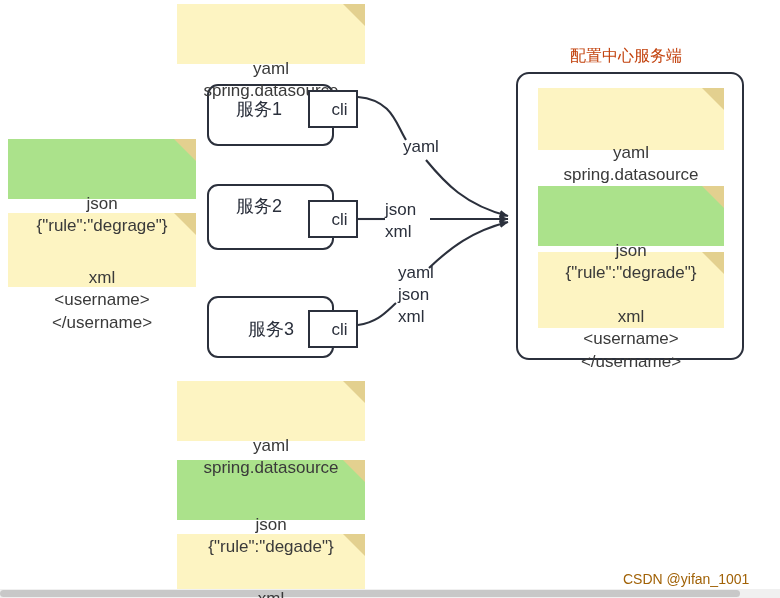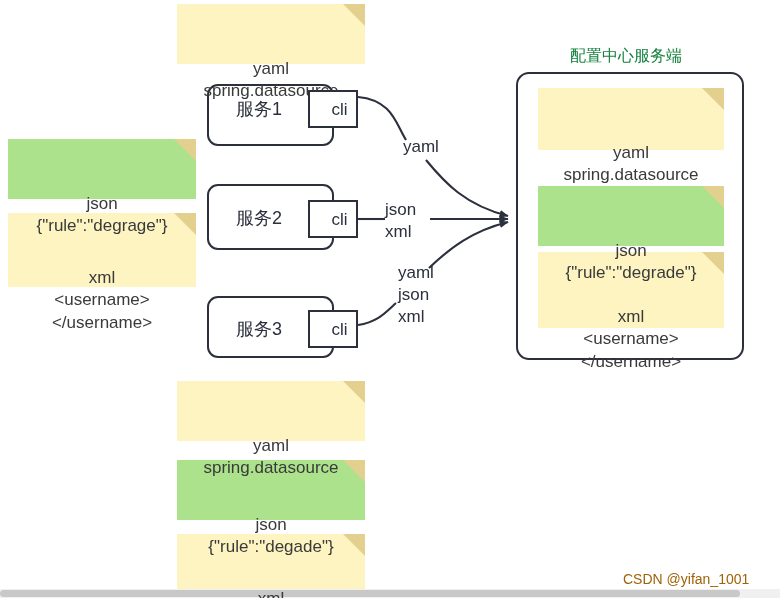--- a/index.html
+++ b/index.html
@@ -84,21 +84,21 @@
     align-items: center;
     justify-content: center;
     z-index: 4;
     padding-left: 13px;
   }
 
   
   .server-title {
     position: absolute;
     font-size: 16px;
-    color: #15803d;
+    color: #c2410c;
     white-space: nowrap;
   }
   .server-box {
     position: absolute;
     box-sizing: border-box;
     border: 2.5px solid #2b303c;
     border-radius: 13px;
     background: #ffffff;
   }
 
@@ -190,25 +190,25 @@
     <span class="note-text">xml
 &lt;username&gt;
 &lt;/username&gt;</span>
   </div>
 
   <div class="svc-box" style="left:207px; top:84px; width:127px; height:62px;"></div>
   <div class="svc-label" style="left:236px; top:97px;">服务1</div>
   <div class="cli-box" style="left:308px; top:90px; width:50px; height:38px;">cli</div>
 
   <div class="svc-box" style="left:207px; top:184px; width:127px; height:66px;"></div>
-  <div class="svc-label" style="left:236px; top:206px;">服务2</div>
+  <div class="svc-label" style="left:236px; top:194px;">服务2</div>
   <div class="cli-box" style="left:308px; top:200px; width:50px; height:38px;">cli</div>
 
   <div class="svc-box" style="left:207px; top:296px; width:127px; height:62px;"></div>
-  <div class="svc-label" style="left:236px; top:317px;">服务3</div>
+  <div class="svc-label" style="left:248px; top:317px;">服务3</div>
   <div class="cli-box" style="left:308px; top:310px; width:50px; height:38px;">cli</div>
 
   <svg class="wires" viewBox="0 0 780 598">
     <defs>
       <marker id="arrowhead" markerWidth="9" markerHeight="8" refX="8.5" refY="4" orient="auto" markerUnits="userSpaceOnUse">
         <path d="M0,0 L9,4 L0,8 z" fill="#2b303c"></path>
       </marker>
     </defs>
 
     <path d="M358,97 C392,100 396,124 406,140" stroke="#2b303c" stroke-width="2.1" fill="none"></path>

